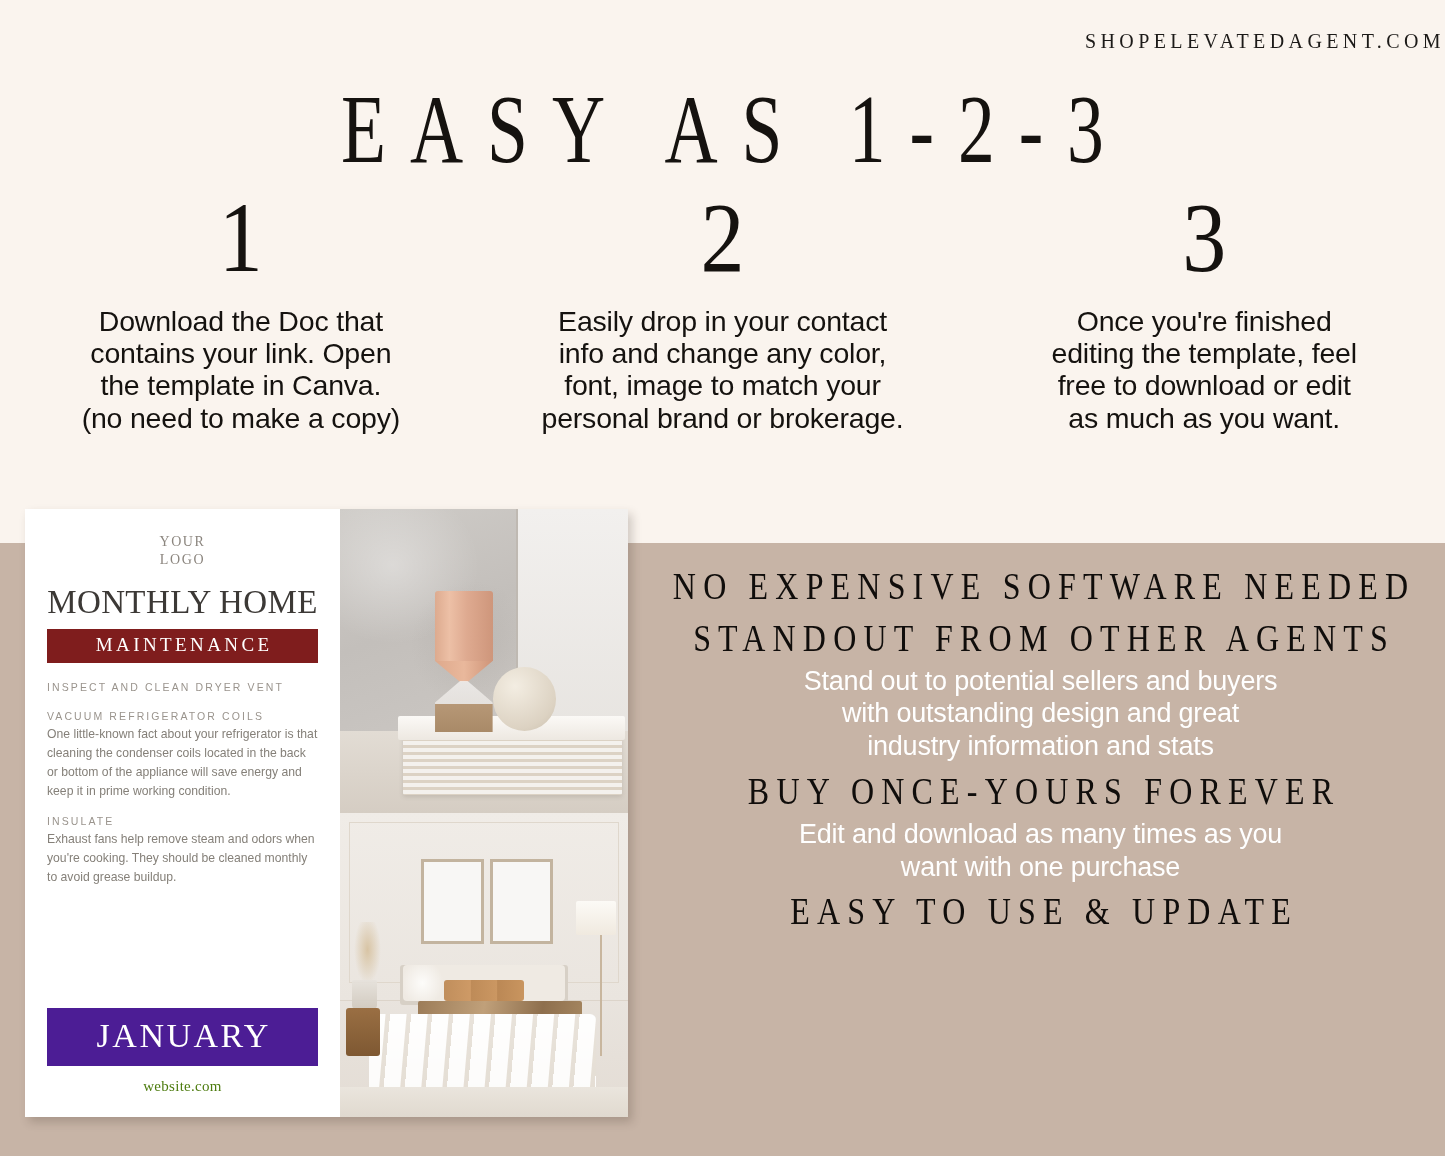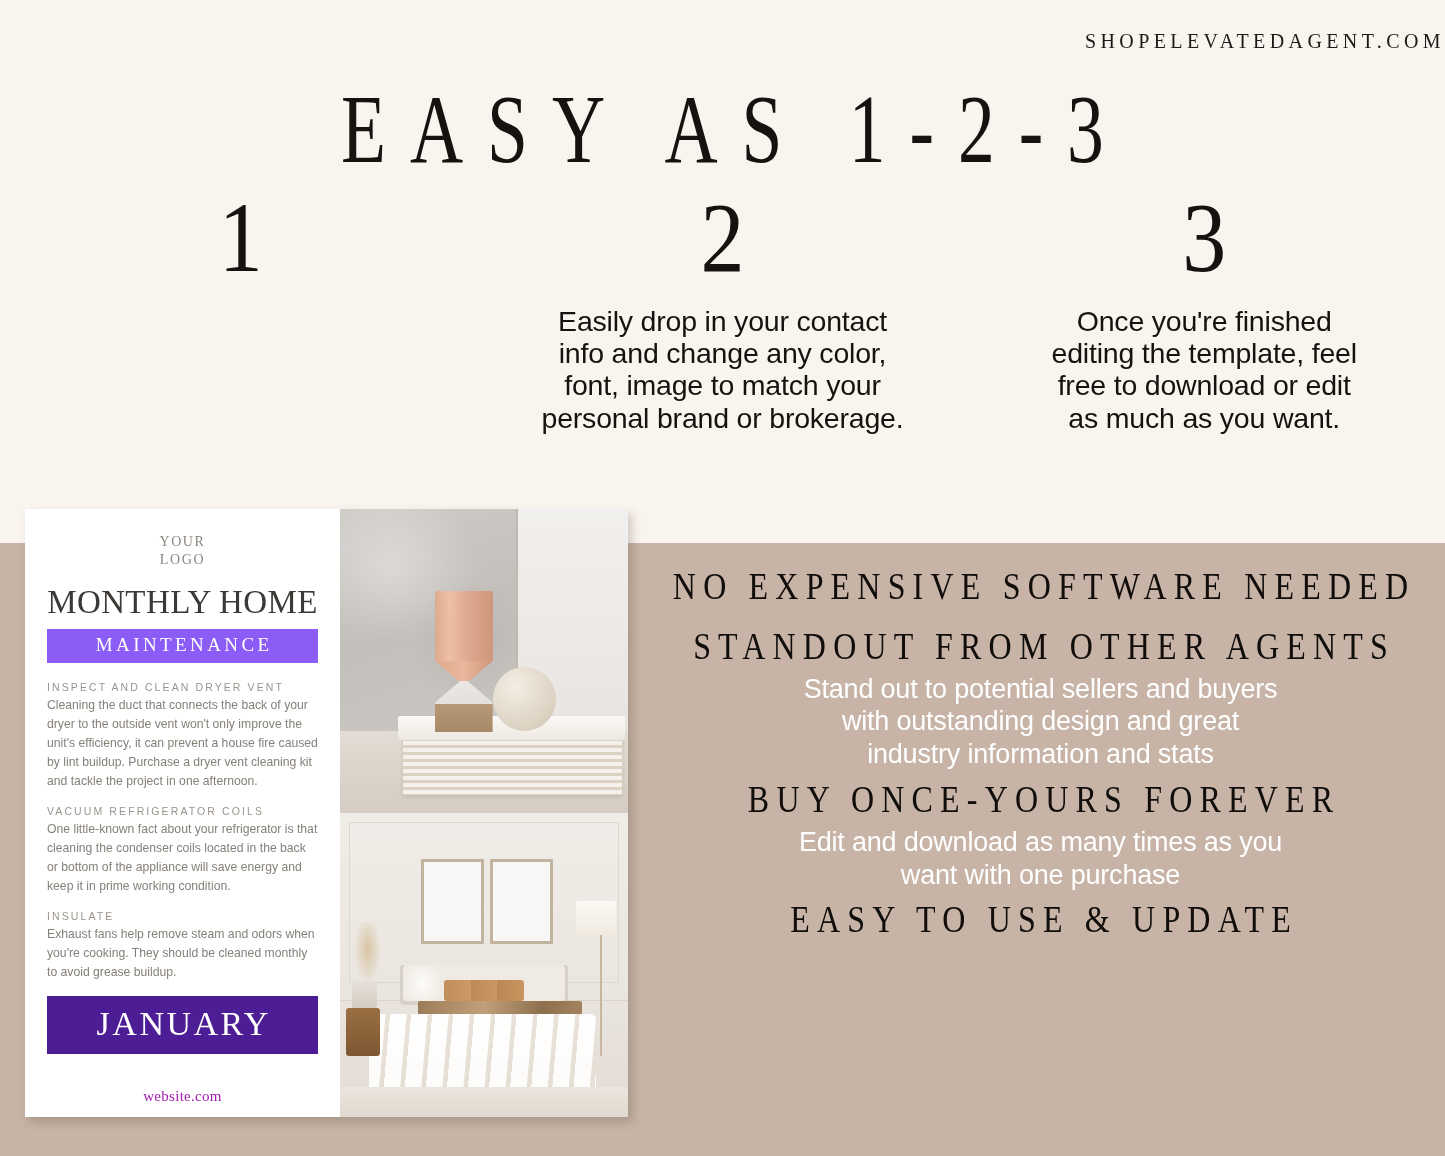--- a/index.html
+++ b/index.html
@@ -128,21 +128,21 @@
   .feature-body {
     font-family: "Liberation Sans", sans-serif;
     font-size: 27px;
     line-height: 1.22;
     color: #FFFFFF;
     white-space: pre-line;
     margin-top: 6px;
     letter-spacing: -0.2px;
   }
 
-  .feature-1 { margin-bottom: 20px; }
+  .feature-1 { margin-bottom: 12px; }
   .feature-2 { margin-bottom: 8px; }
   .feature-3 { margin-bottom: 8px; }
 
   
   .flyer-card {
     position: absolute;
     left: 25px;
     top: 509px;
     width: 603px;
     height: 608px;
@@ -183,21 +183,21 @@
     font-weight: 400;
     font-size: 33px;
     letter-spacing: 0.4px;
     color: #3c3936;
     line-height: 1;
     text-align: center;
     transform: scaleY(1.04);
   }
 
   .flyer-subtitle-bar {
-    background: #8b5cf6;
+    background: #7f1d1d;
     color: #FFFFFF;
     text-align: center;
     font-family: "Liberation Serif", serif;
     font-size: 19px;
     letter-spacing: 3.4px;
     text-indent: 3.4px;
     padding: 5px 0 7px 0;
     margin-top: 10px;
     margin-bottom: 18px;
   }
@@ -228,22 +228,22 @@
     letter-spacing: 2.5px;
     text-indent: 2.5px;
     padding: 9px 0 11px 0;
     margin-top: auto;
   }
 
   .flyer-website {
     text-align: center;
     font-family: "Liberation Serif", serif;
     font-size: 15px;
-    color: #a21caf;
-    padding: 34px 0 10px 0;
+    color: #4d7c0f;
+    padding: 12px 0 10px 0;
     letter-spacing: 0.3px;
   }
 
   
   .photo { position: relative; overflow: hidden; }
   .photo-hourglass {
     height: 304px;
     background: linear-gradient(90deg, #C9C6C3 0%, #C5C2BF 60%, #E9E7E4 61%, #EDEBE8 100%);
   }
   .ph-wall-left {
@@ -379,20 +379,24 @@
 <body>
 
 <div class="page">
 
   <div class="site-url">SHOPELEVATEDAGENT.COM</div>
   <div class="main-title">EASY AS 1-2-3</div>
 
   <div class="steps">
     <div class="step step-1">
       <div class="step-number">1</div>
+      <div class="step-text">Download the Doc that
+contains your link. Open
+the template in Canva.
+(no need to make a copy)</div>
     </div>
     <div class="step step-2">
       <div class="step-number">2</div>
       <div class="step-text">Easily drop in your contact
 info and change any color,
 font, image to match your
 personal brand or brokerage.</div>
     </div>
     <div class="step step-3">
       <div class="step-number">3</div>
@@ -428,21 +432,20 @@
   <div class="flyer-card">
 
     <div class="flyer-left">
       <div class="logo-block">YOUR
 LOGO</div>
       <div class="flyer-title">MONTHLY HOME</div>
       <div class="flyer-subtitle-bar">MAINTENANCE</div>
 
       <div class="flyer-section">
         <div class="flyer-section-title">INSPECT AND CLEAN DRYER VENT</div>
-        <div class="flyer-section-body">Cleaning the duct that connects the back of your dryer to the outside vent won't only improve the unit's efficiency, it can prevent a house fire caused by lint buildup. Purchase a dryer vent cleaning kit and tackle the project in one afternoon.</div>
       </div>
 
       <div class="flyer-section">
         <div class="flyer-section-title">VACUUM REFRIGERATOR COILS</div>
         <div class="flyer-section-body">One little-known fact about your refrigerator is that cleaning the condenser coils located in the back or bottom of the appliance will save energy and keep it in prime working condition.</div>
       </div>
 
       <div class="flyer-section">
         <div class="flyer-section-title">INSULATE</div>
         <div class="flyer-section-body">Exhaust fans help remove steam and odors when you're cooking. They should be cleaned monthly to avoid grease buildup.</div>

